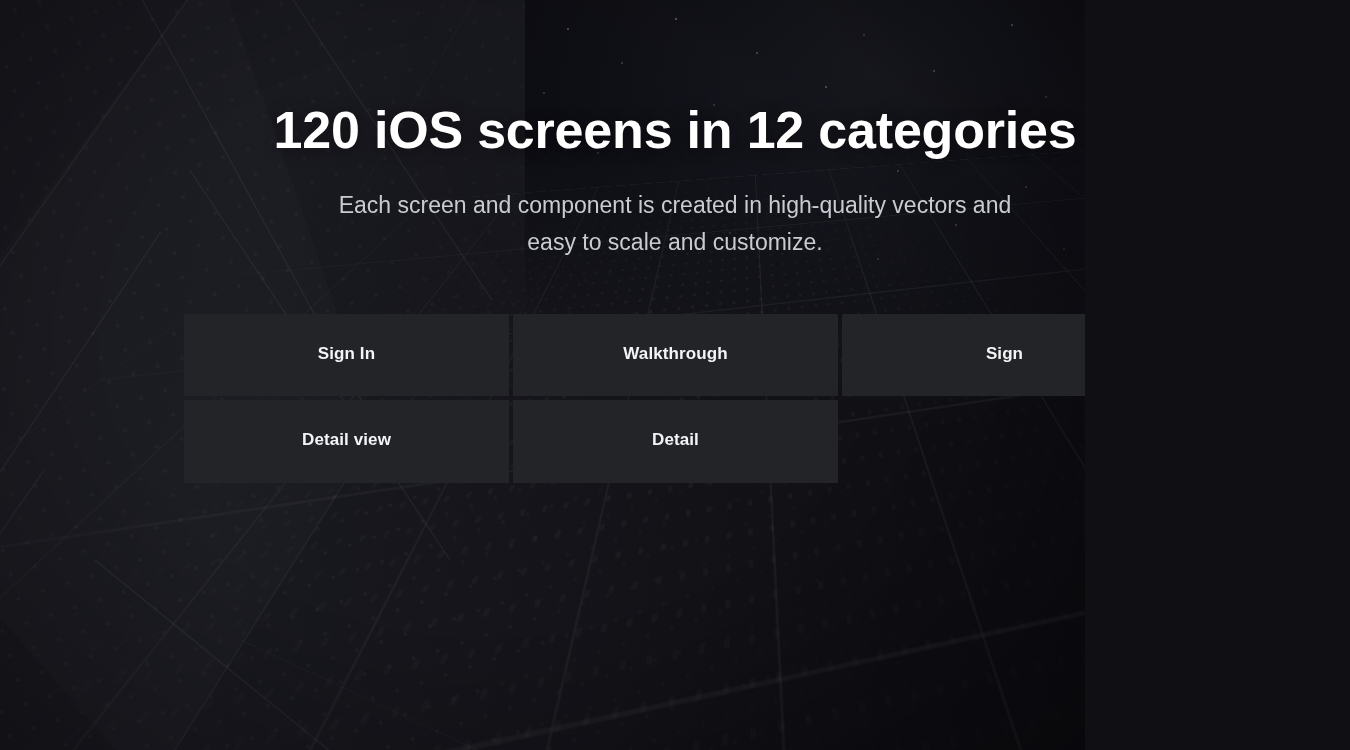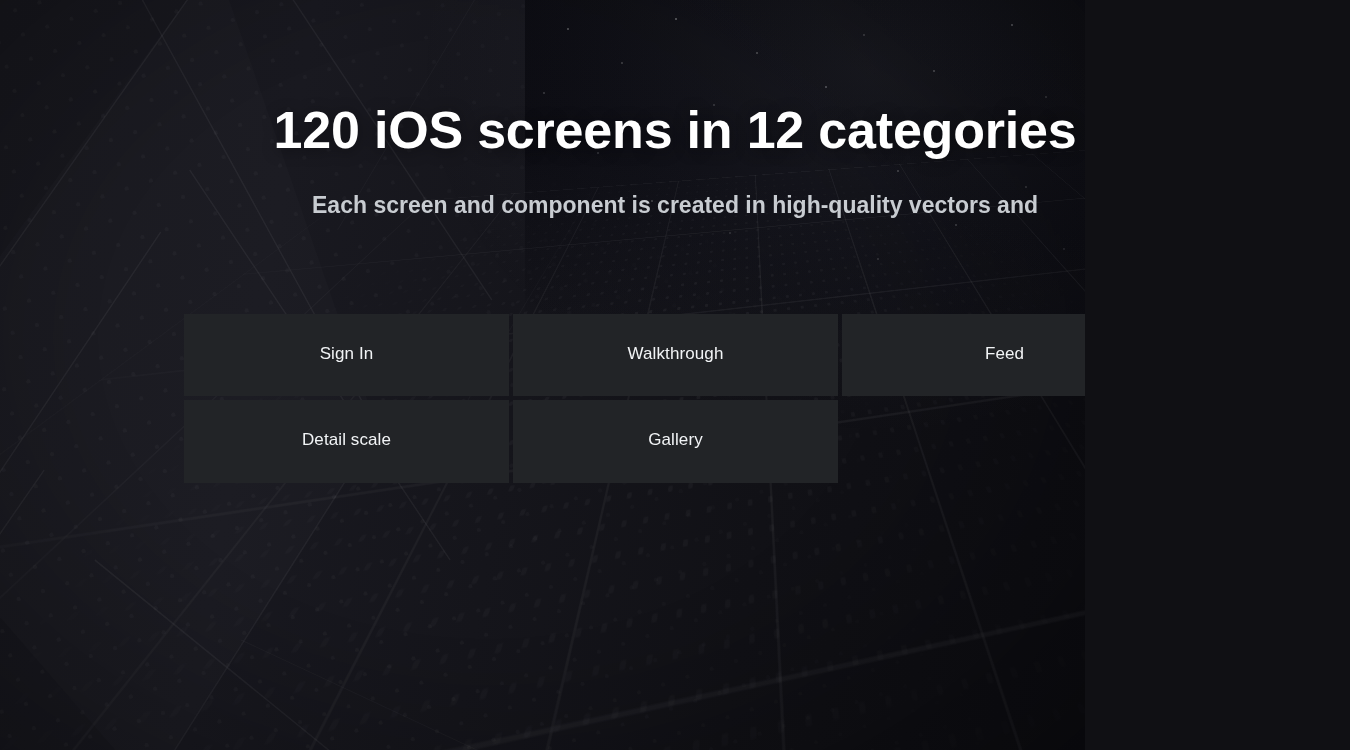--- a/index.html
+++ b/index.html
@@ -118,21 +118,21 @@
     text-shadow:0 2px 16px rgba(0,0,0,.45);
   }
 
   .subtitle{
     position:absolute; left:50%; top:187px;
     transform:translateX(-50%);
     width:770px;
     text-align:center;
     color:#c8ccd1;
     font-size:23px;
-    font-weight:700;
+    font-weight:400;
     line-height:37px;
   }
   .subtitle .line{ display:block; }
 
   
   .grid{
     position:absolute;
     left:184px; top:314px;
     width:983px; height:341px;
     display:grid;
@@ -140,21 +140,21 @@
     grid-template-rows:repeat(4, 1fr);
     gap:4px;
   }
   .tile{
     background:#222427;
     display:flex;
     align-items:center;
     justify-content:center;
     color:#f2f4f6;
     font-size:17px;
-    font-weight:400;
+    font-weight:700;
     letter-spacing:.1px;
     line-height:1;
     padding-bottom:3px;       
     cursor:pointer;
     user-select:none;
   }
 </style>
 </head>
 <body>
 
@@ -222,24 +222,25 @@
 
   <div class="bg-glow"></div>
   <div class="bg-vignette"></div>
 
   <div class="content">
 
     <h1 class="headline">120 iOS screens in 12 categories</h1>
 
     <p class="subtitle">
       <span class="line">Each screen and component is created in high-quality vectors and</span>
+      <span class="line">easy to scale and customize.</span>
     </p>
 
     <div class="grid">
       <div class="tile">Sign In</div>
       <div class="tile">Walkthrough</div>
-      <div class="tile">Feed</div>
-      <div class="tile">Detail scale</div>
-      <div class="tile">Gallery</div>
+      <div class="tile">Sign</div>
+      <div class="tile">Detail view</div>
+      <div class="tile">Detail</div>
     </div>
 
   </div>
 </div>
 
 </body></html>

